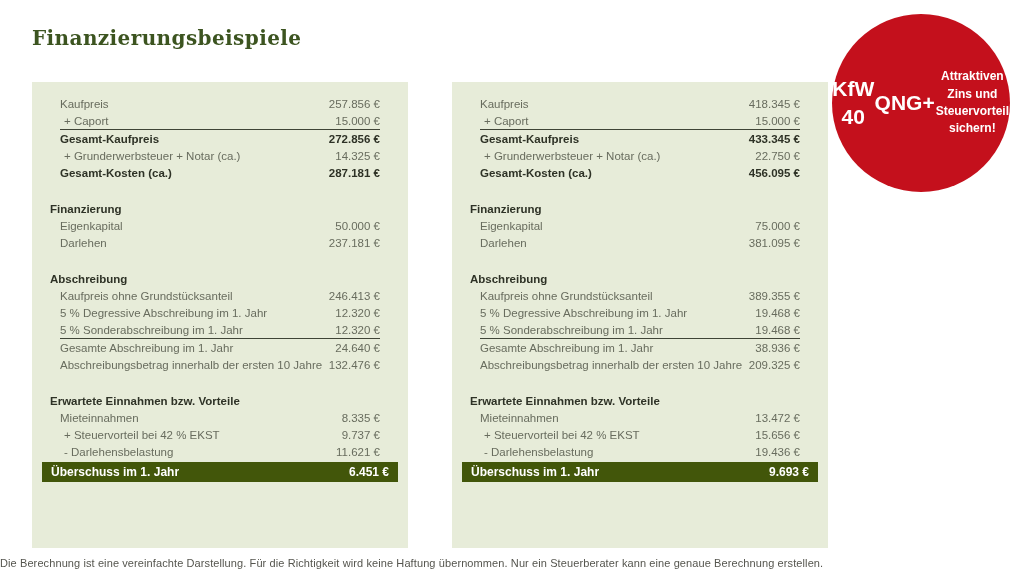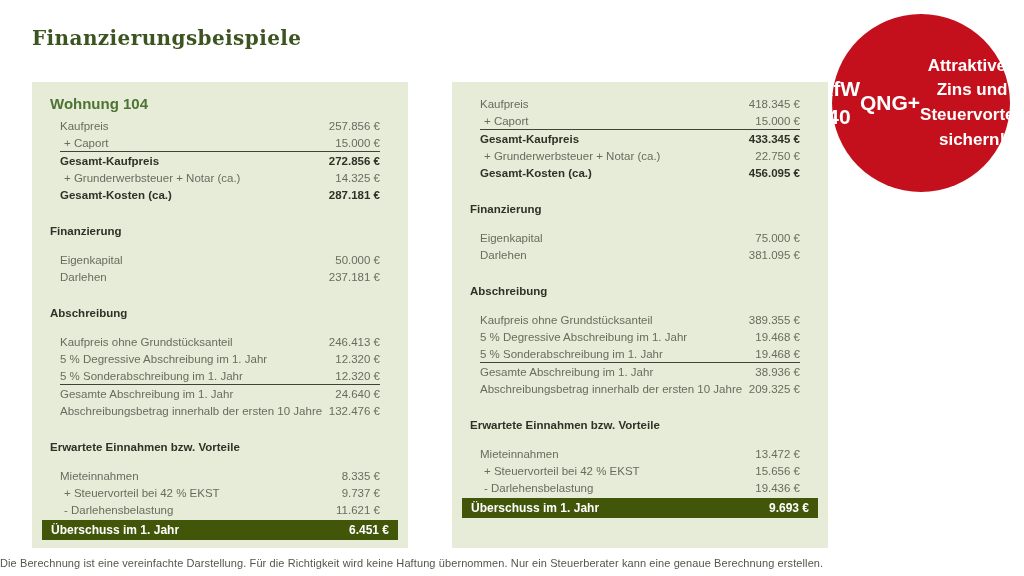--- a/index.html
+++ b/index.html
@@ -17,34 +17,34 @@
     color:#3c5420; letter-spacing:0.4px;
   }
   .badge {
     position:absolute; left:832px; top:14px;
     width:178px; height:178px; border-radius:50%;
     background:#c4101c; color:#ffffff;
     display:flex; flex-direction:row;
     align-items:center; justify-content:center; text-align:center;
   }
   .badge-main { font-size:21px; font-weight:700; line-height:1.35; }
-  .badge-sub  { font-size:17px; font-weight:700; line-height:1.45; width:126px; }
+  .badge-sub  { font-size:12px; font-weight:700; line-height:1.45; width:126px; }
   .card {
     position:absolute; top:82px; width:376px; height:466px;
     background:#e7ecd9; box-sizing:border-box; padding-top:13px;
     overflow:hidden;
   }
   .card-1 { left:32px; }
   .card-2 { left:452px; }
   .card-title {
     margin:0 18px 5px; font-size:15px; font-weight:700; color:#4c7433;
   }
   .section { margin-top:19px; }
   .section-heading {
-    margin:12px 18px; padding:2.5px 0;
+    margin:0 18px; padding:2.5px 0;
     font-size:11.5px; font-weight:700; color:#2e3226;
   }
   .row {
     display:flex; justify-content:space-between; align-items:center;
     margin:0 28px; padding:2.5px 0;
     font-size:11.5px; color:#686c5e;
   }
   .row .val { white-space:nowrap; }
   .row.bold { font-weight:700; color:#2e3226; }
   .row.indent { padding-left:4px;gap:29px; }
@@ -65,21 +65,20 @@
 
 <div class="page-title">Finanzierungsbeispiele</div>
 
 <div class="badge">
   <div class="badge-main">KfW 40</div>
   <div class="badge-main">QNG+</div>
   <div class="badge-sub">Attraktiven Zins und Steuervorteil sichern!</div>
 </div>
 
 <div class="card card-1">
-  <div class="card-title">Wohnung 104</div>
 
   <div class="section-rows">
     <div class="row">
       <span class="lbl">Kaufpreis</span>
       <span class="val">257.856 €</span>
     </div>
     <div class="row indent rule">
       <span class="lbl">+ Caport</span>
       <span class="val">15.000 €</span>
     </div>

